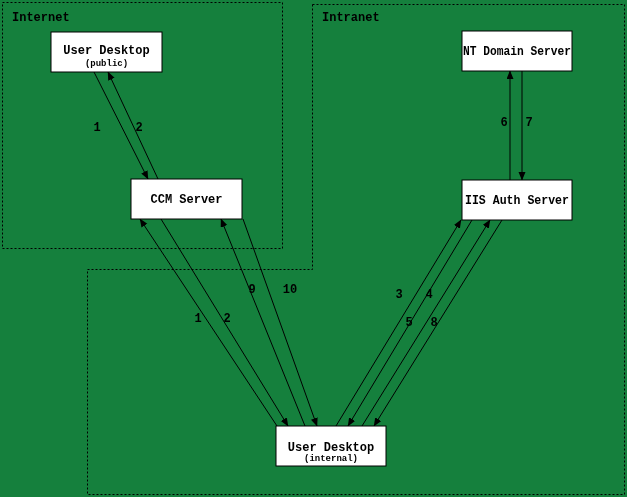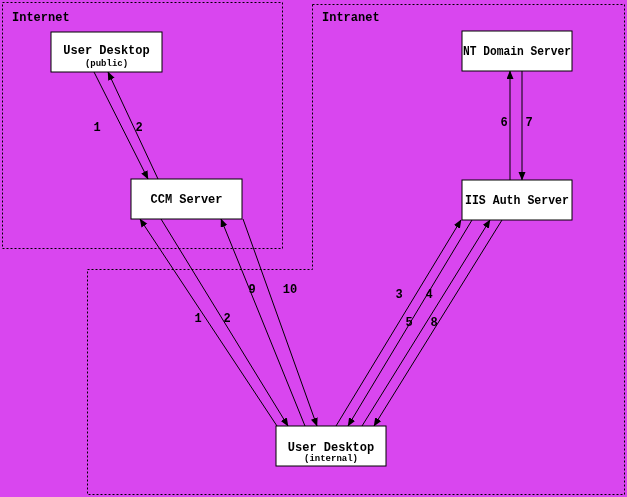--- a/index.html
+++ b/index.html
@@ -4,21 +4,21 @@
 <style>
   html, body {
     margin: 0;
     padding: 0;
     background: #ffffff;
   }
   .stage {
     position: relative;
     width: 627px;
     height: 497px;
-    background: #d946ef;
+    background: #15803d;
   }
   svg { display: block; }
   .zone {
     fill: none;
     stroke: #000000;
     stroke-width: 1;
     stroke-dasharray: 2 2;
   }
   .node-box {
     fill: #ffffff;

